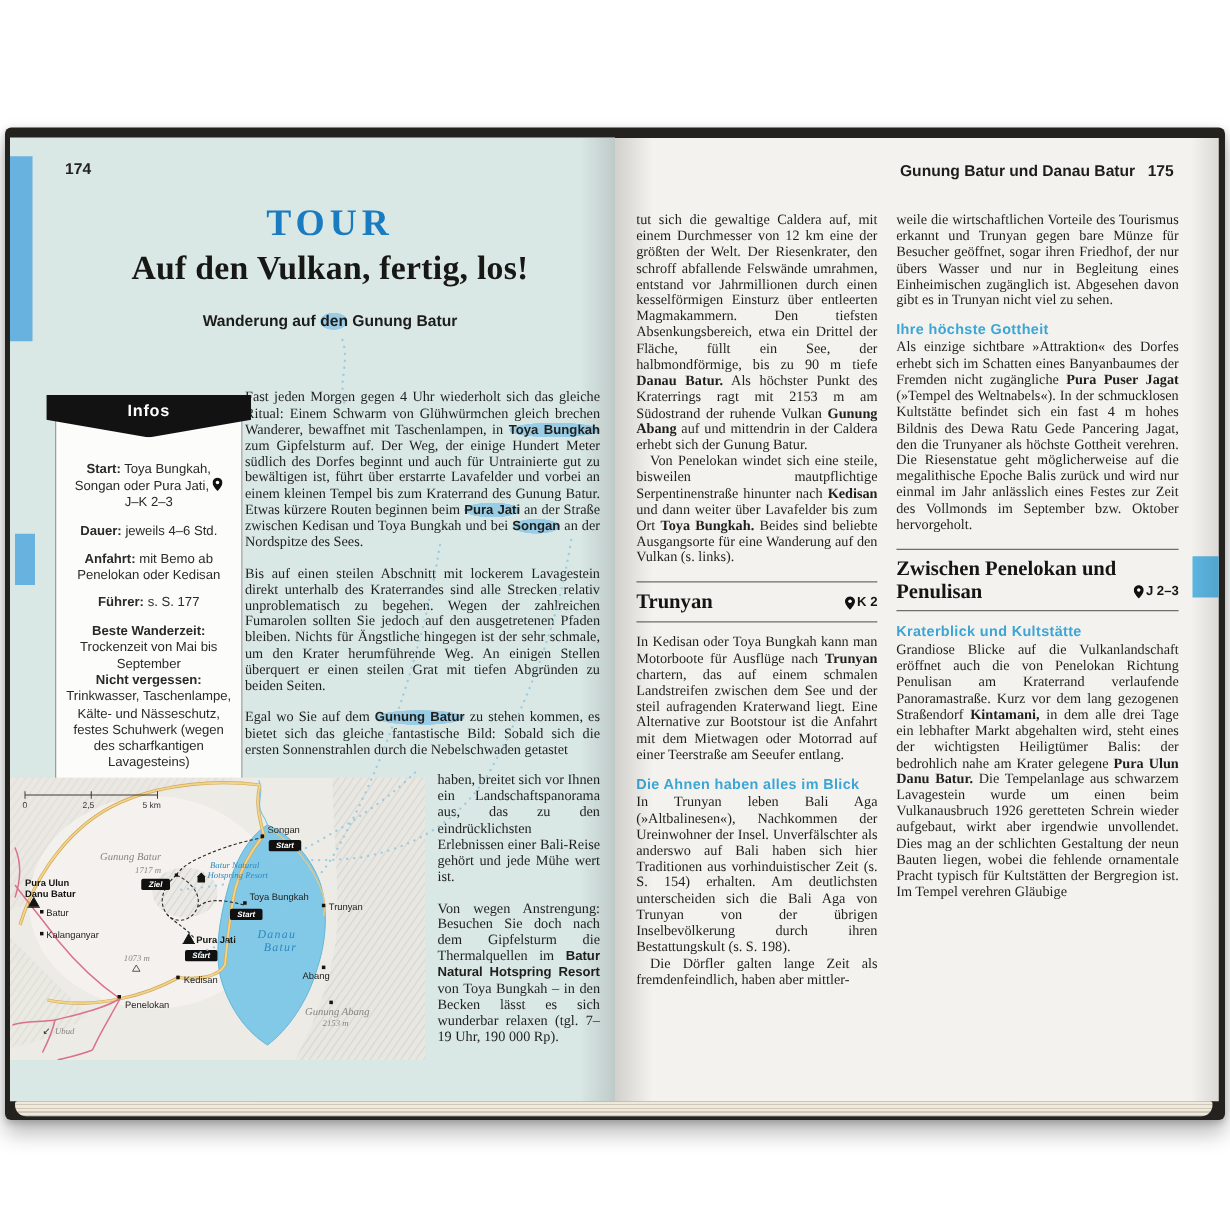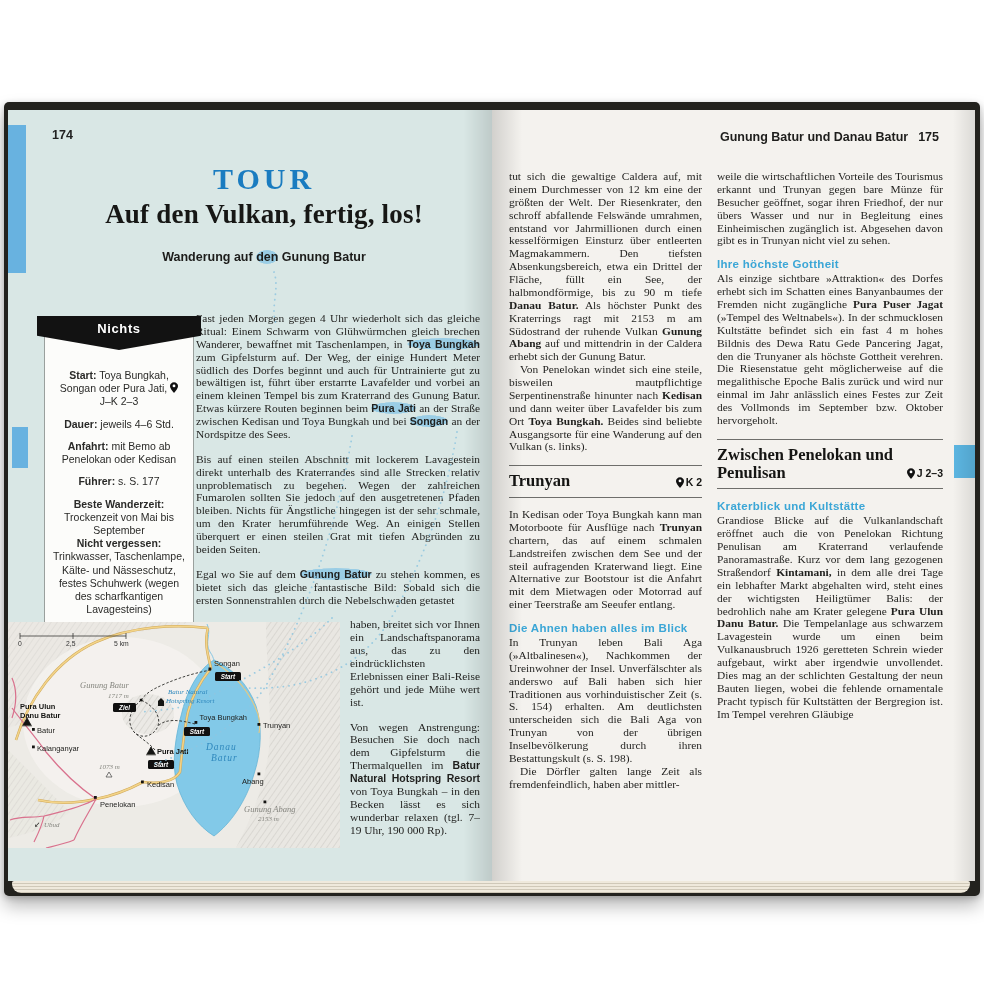--- a/index.html
+++ b/index.html
@@ -90,21 +90,21 @@
     <div class="tab tab-left-small"></div>
     <div class="pagenum-left">174</div>
 
     <div class="feature-head">
       <div class="tour">TOUR</div>
       <div class="headline">Auf den Vulkan, fertig, los!</div>
       <div class="subtitle"><span>Wanderung auf </span><span class="hl">den</span><span> Gunung Batur</span></div>
     </div>
 
     <div class="infos">
-      <div class="infos-banner">Nichts</div>
+      <div class="infos-banner">Infos</div>
       <div class="infos-box">
           <p class="info-entry"><span class="b">Start:</span><span> Toya Bungkah, Songan oder Pura Jati, </span><span class="pin">
               <svg viewBox="0 0 12 16" width="8" height="11">
                 <path d="M6 0C2.7 0 0 2.6 0 5.8 0 10.2 6 16 6 16s6-5.8 6-10.2C12 2.6 9.3 0 6 0z" fill="#111"></path>
                 <circle cx="6" cy="5.6" r="2.1" fill="#fff"></circle>
               </svg>
             </span><span> J–K 2–3</span></p>
           <p class="info-entry"><span class="b">Dauer:</span><span> jeweils 4–6 Std.</span></p>
           <p class="info-entry"><span class="b">Anfahrt:</span><span> mit Bemo ab Penelokan oder Kedisan</span></p>
           <p class="info-entry"><span class="b">Führer:</span><span> s. S. 177</span></p>

